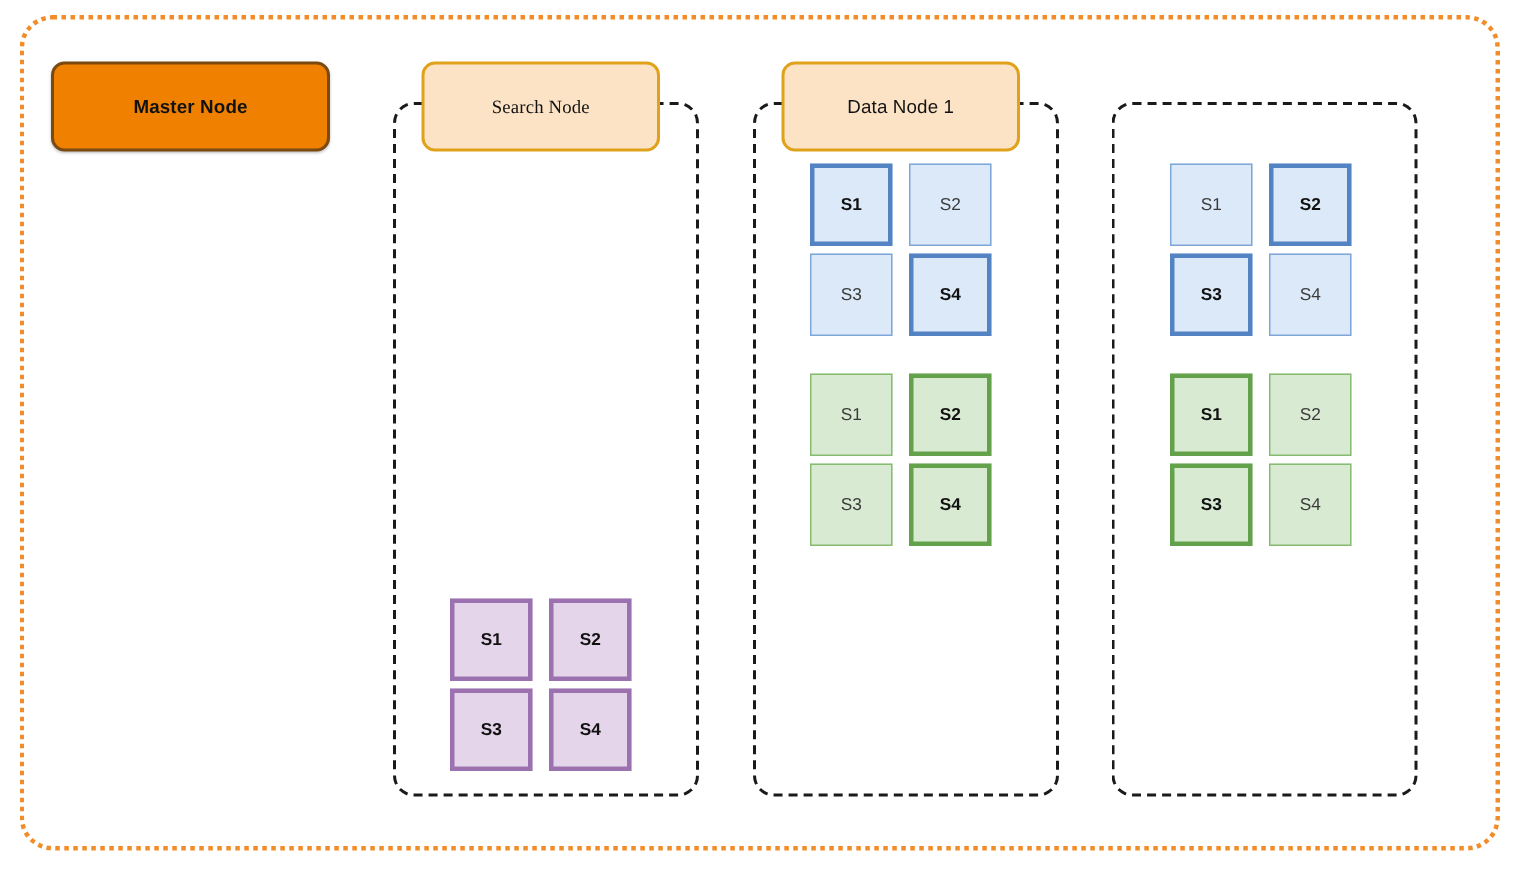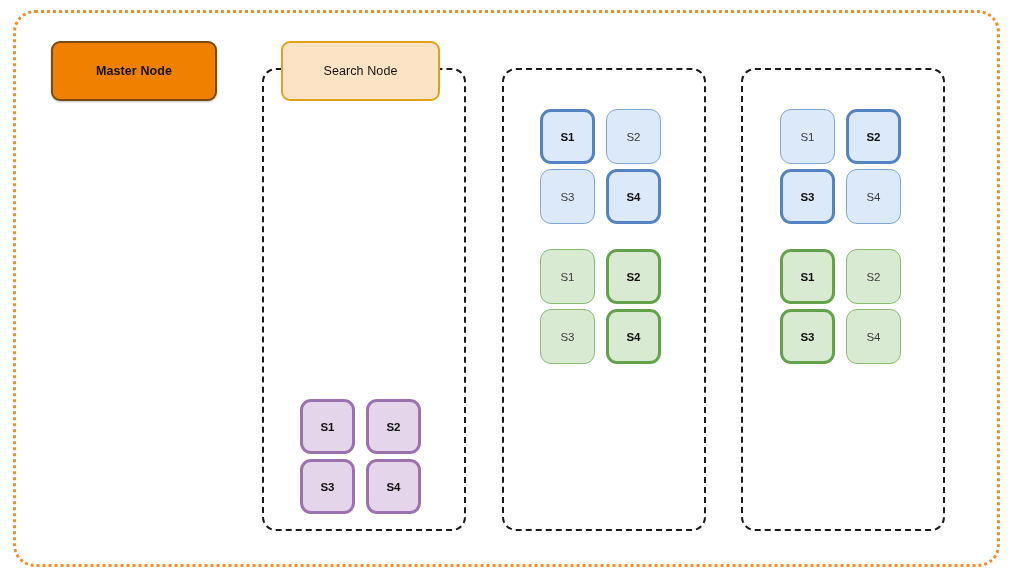--- a/index.html
+++ b/index.html
@@ -75,21 +75,21 @@
     column-gap: 11px;
     row-gap: 5px;
     z-index: 3;
   }
 
   .shard {
     box-sizing: border-box;
     display: flex;
     align-items: center;
     justify-content: center;
-    border-radius: 11px;
+    border-radius: 0;
     font-size: 11.5px;
   }
 
   
   .shard.blue { background: #DCE9F9; }
   .shard.blue.replica { border: 1.5px solid #7EA6D8; color: #3a3a3a; font-weight: normal; }
   .shard.blue.primary { border: 3.5px solid #5383C3; color: #111111; font-weight: bold; }
 
   
   .shard.green { background: #D9EAD3; }
@@ -101,33 +101,34 @@
   .shard.purple.replica,
   .shard.purple.primary { border: 3px solid #9B72AF; color: #111111; font-weight: bold; }
 </style>
 </head>
 <body>
 
 <div id="canvas">
 
   <div class="cluster-boundary"></div>
 
-  <div class="node-header master" style="left:51px; top:41px; width:166px; height:60px;">Master Node</div>
+  <div class="node-header master" style="left:34px; top:41px; width:186px; height:60px;">Master Node</div>
 
   <div class="node-container" style="left:262px; top:68px; width:204px; height:463px;"></div>
-  <div class="node-header soft" style="left:281px; top:41px; width:159px; height:60px;">Search Node</div>
+  <div class="node-header soft" style="left:281px; top:41px; width:159px; height:60px;font-family:Liberation Serif, serif;">Search Node</div>
 
   <div class="shard-group" style="left:300px; top:399px;">
     <div class="shard purple primary">S1</div>
     <div class="shard purple primary">S2</div>
     <div class="shard purple primary">S3</div>
     <div class="shard purple primary">S4</div>
   </div>
 
   <div class="node-container" style="left:502px; top:68px; width:204px; height:463px;"></div>
+  <div class="node-header soft" style="left:521px; top:41px; width:159px; height:60px;">Data Node 1</div>
 
   <div class="shard-group" style="left:540px; top:109px;">
     <div class="shard blue primary">S1</div>
     <div class="shard blue replica">S2</div>
     <div class="shard blue replica">S3</div>
     <div class="shard blue primary">S4</div>
   </div>
 
   <div class="shard-group" style="left:540px; top:249px;">
     <div class="shard green replica">S1</div>

